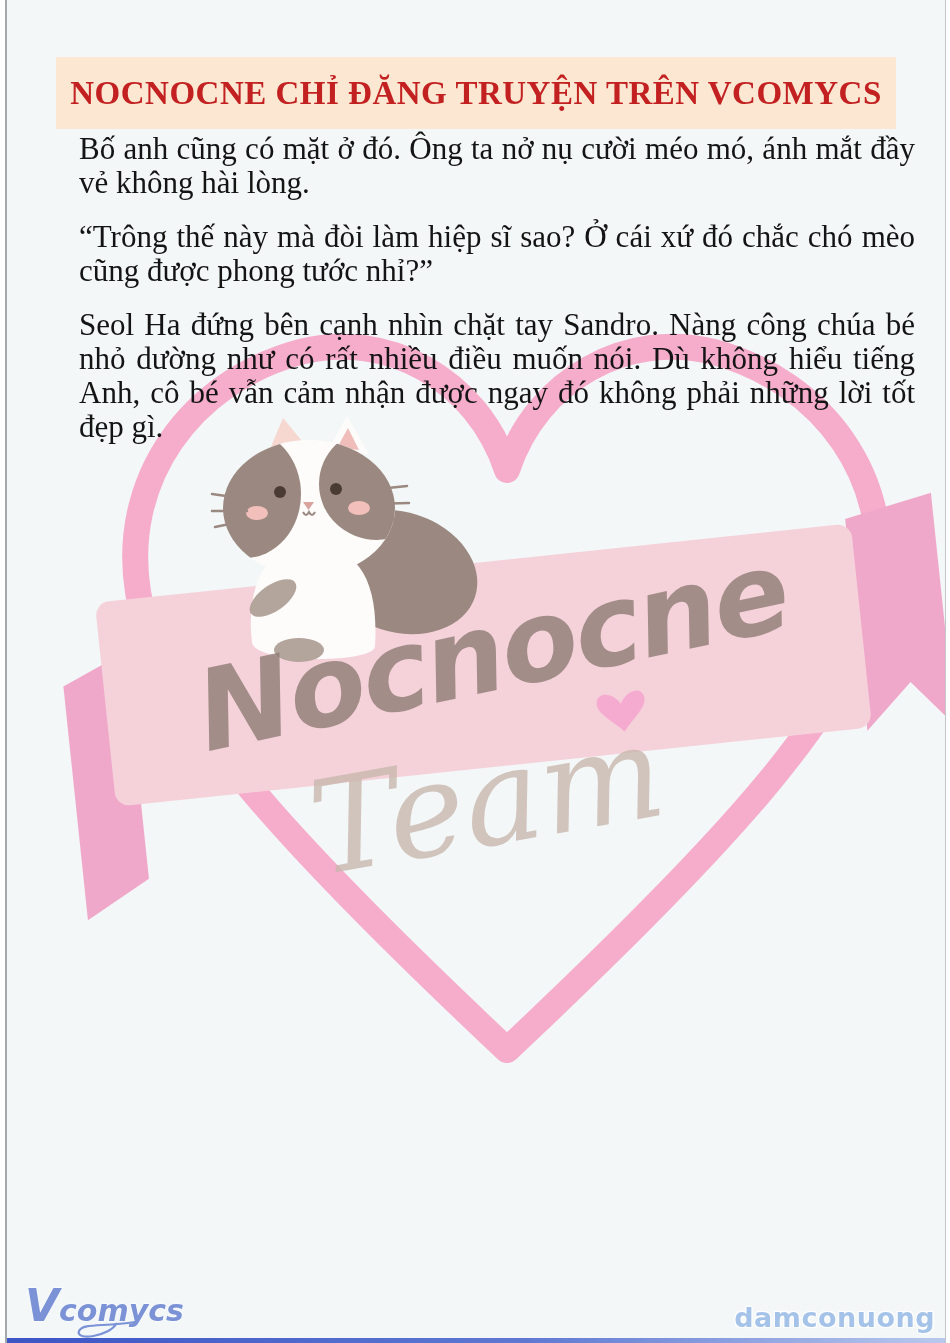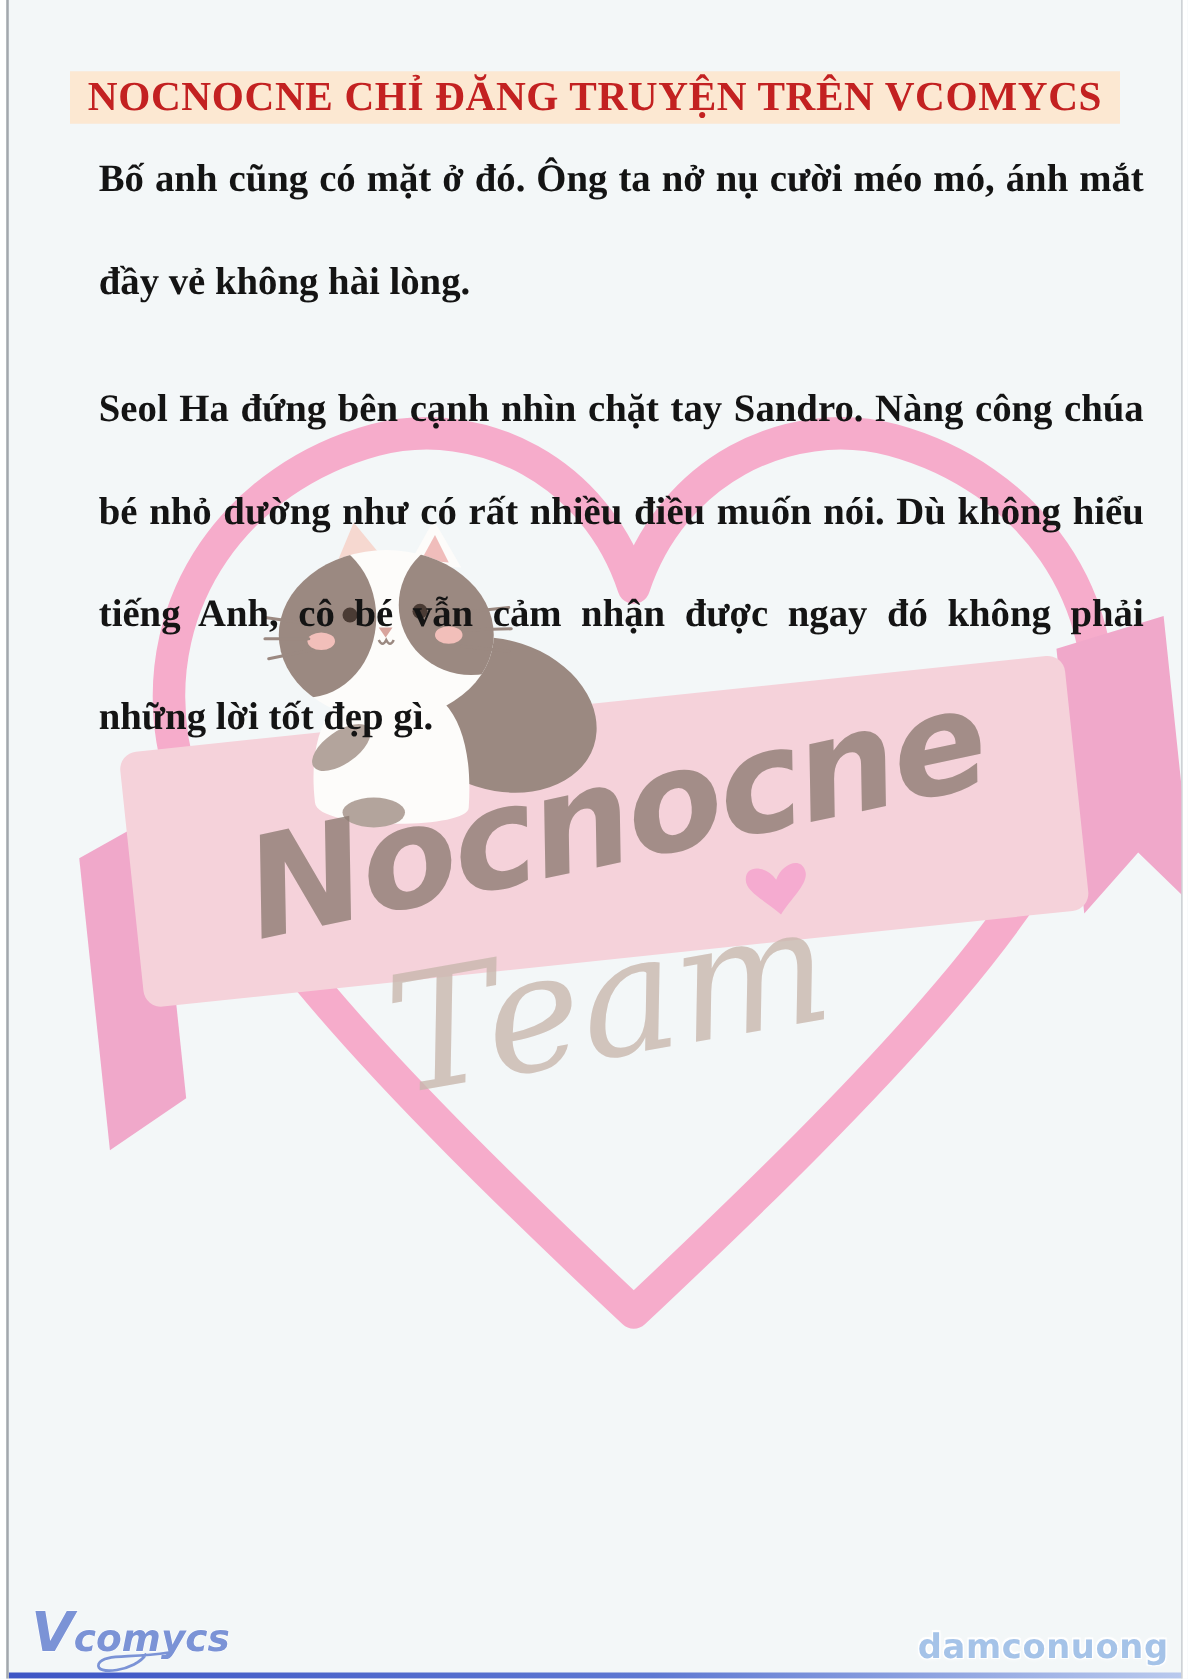--- a/index.html
+++ b/index.html
@@ -30,29 +30,29 @@
     margin:0 0 3px 0;
     margin-left:-42px; 
   }
   .banner{
     display:inline-block;
     background:#fce8d2;
     color:#c32121;
     font-size:33px;
     font-weight:700;
     line-height:42px;
-    padding:0 14px;
+    padding:15px 14px;
     letter-spacing:0.5px;
     white-space:nowrap;
   }
   .story p{
     margin:0 0 20px 0;
     font-size:31px;
-    line-height:82px;
-    font-weight:700;
+    line-height:34px;
+    font-weight:400;
     color:#141414;
     text-align:justify;
   }
   
   .logo{
     position:absolute;left:16px;bottom:4px;z-index:3;
   }
   .credit{
     position:absolute;right:10px;bottom:10px;z-index:3;
     font-family:"DejaVu Sans", sans-serif;
@@ -134,20 +134,21 @@
 
     <path d="M0,14 C-6,2 -22,-2 -24,10 C-26,20 -10,30 0,42 C10,30 26,20 24,10 C22,-2 6,2 0,14 Z" fill="#f5abd0" transform="translate(612 690) rotate(-8)"></path>
   </svg>
 
   <div class="content">
     <div class="banner-wrap">
       <span class="banner">NOCNOCNE CHỈ ĐĂNG TRUYỆN TRÊN VCOMYCS</span>
     </div>
     <div class="story">
       <p>Bố anh cũng có mặt ở đó. Ông ta nở nụ cười méo mó, ánh mắt đầy vẻ không hài lòng.</p>
+      <p>“Trông thế này mà đòi làm hiệp sĩ sao? Ở cái xứ đó chắc chó mèo cũng được phong tước nhỉ?”</p>
       <p>Seol Ha đứng bên cạnh nhìn chặt tay Sandro. Nàng công chúa bé nhỏ dường như có rất nhiều điều muốn nói. Dù không hiểu tiếng Anh, cô bé vẫn cảm nhận được ngay đó không phải những lời tốt đẹp gì.</p>
     </div>
   </div>
 
   <svg class="logo" width="160" height="58" viewBox="0 0 160 58" xmlns="http://www.w3.org/2000/svg">
     <text x="2" y="40" font-family="'DejaVu Sans', sans-serif" font-style="italic" font-weight="bold" fill="#7b93d6" stroke="#ffffff" stroke-width="0.8" paint-order="stroke">
       <tspan font-size="44">V</tspan><tspan font-size="30">comycs</tspan>
     </text>
     <path d="M94,42 C86,56 52,60 56,50 C60,42 78,46 112,41" fill="none" stroke="#7b93d6" stroke-width="2.2"></path>
   </svg>

